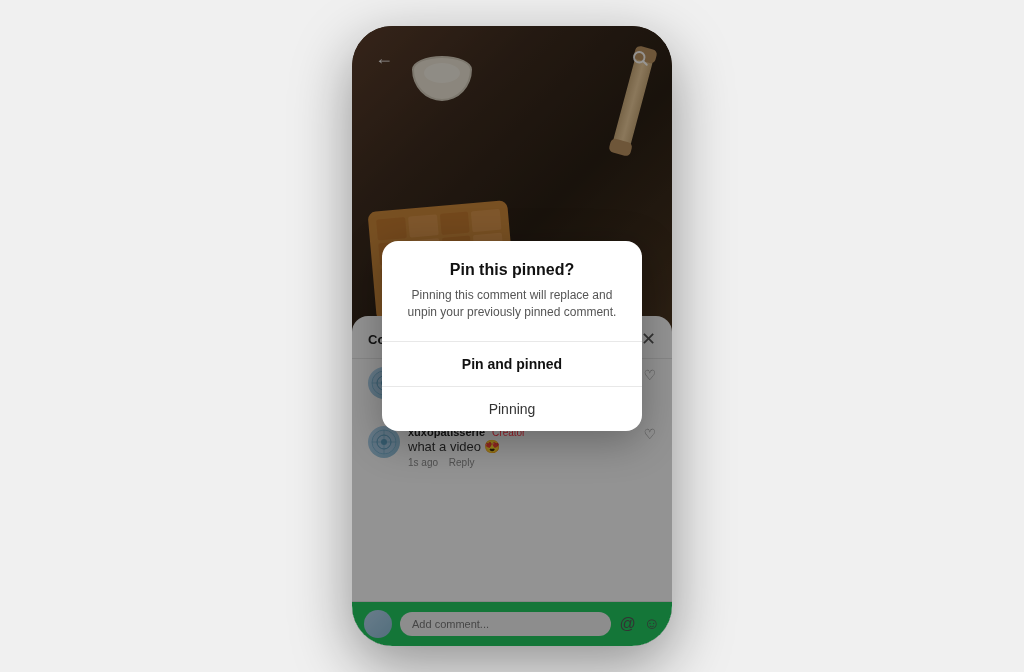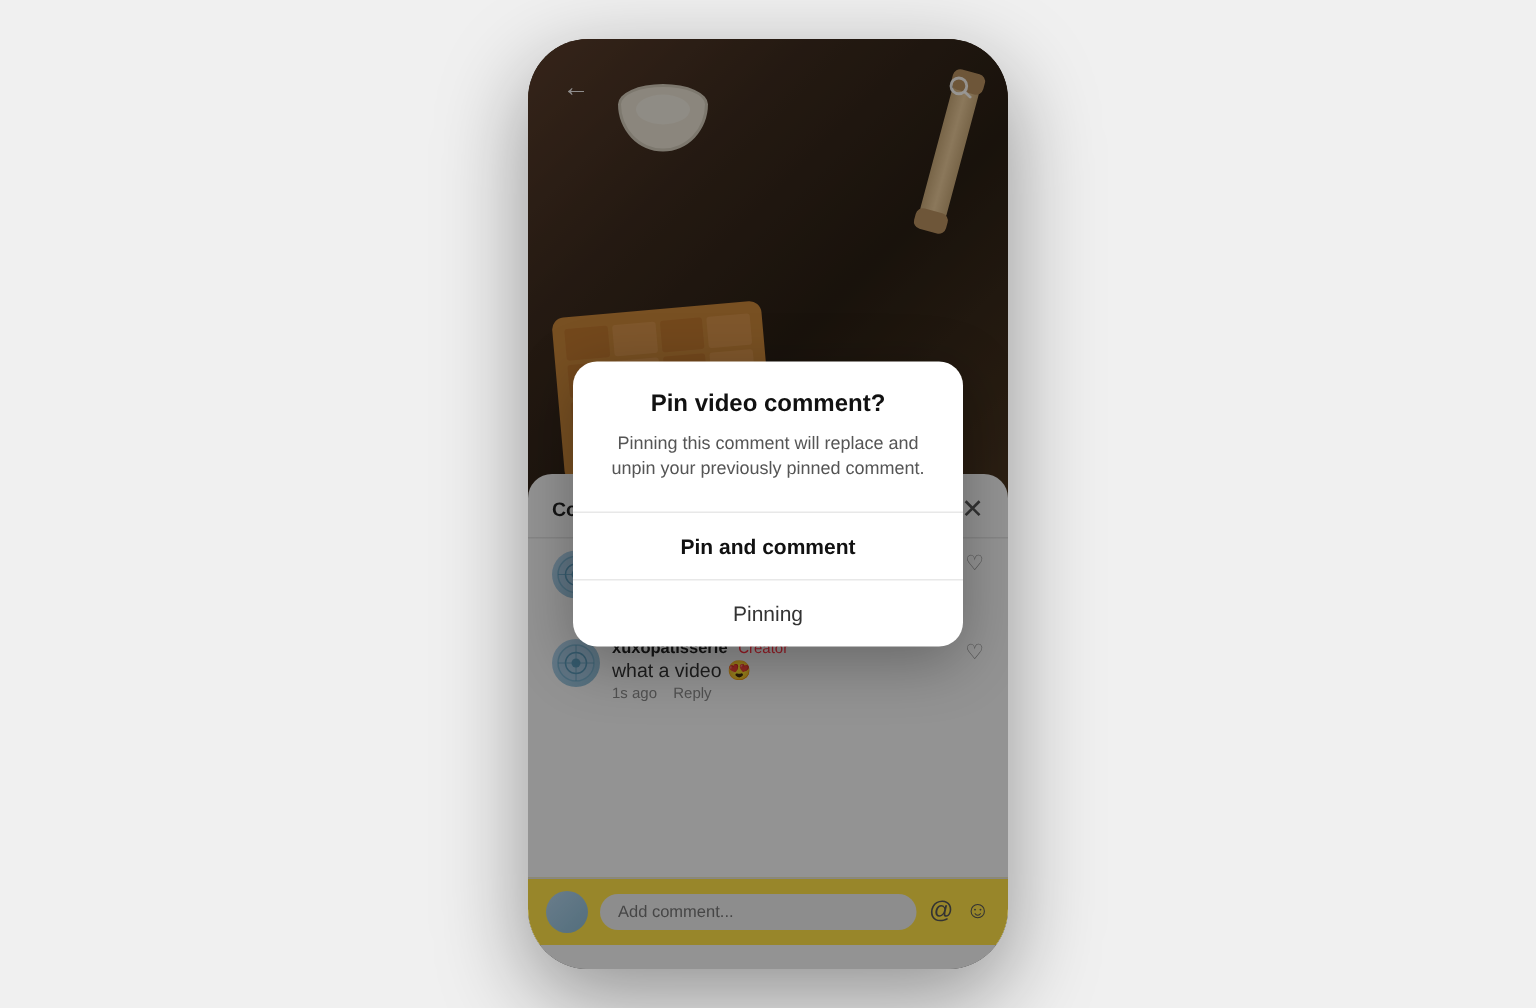--- a/index.html
+++ b/index.html
@@ -264,27 +264,27 @@
     }
 
     .heart-count {
       font-size: 9px;
       color: #888;
     }
 
     
     .comment-input-bar {
       position: absolute;
-      bottom: 16px;
+      bottom: 0;
       left: 0;
       right: 0;
       display: flex;
       align-items: center;
       padding: 8px 12px;
-      background: #fde047;
+      background: #22c55e;
       border-top: 1px solid #e0e0e0;
       gap: 8px;
     }
 
     .input-avatar {
       width: 28px;
       height: 28px;
       border-radius: 50%;
       background: linear-gradient(135deg, #b0d0e8, #8ab8d0);
       flex-shrink: 0;
@@ -489,24 +489,24 @@
         <div class="input-icons">
           <span class="input-icon">@</span>
           <span class="input-icon">☺</span>
         </div>
       </div>
     </div>
 
     <div class="modal-overlay">
       <div class="modal-dialog">
         <div class="modal-title-section">
-          <div class="modal-title">Pin video comment?</div>
+          <div class="modal-title">Pin this pinned?</div>
           <div class="modal-body-text">Pinning this comment will replace and unpin your previously pinned comment.</div>
         </div>
         <div class="modal-divider"></div>
-        <button class="modal-btn">Pin and comment</button>
+        <button class="modal-btn">Pin and pinned</button>
         <div class="modal-btn-divider"></div>
         <button class="modal-btn cancel">Pinning</button>
       </div>
     </div>
 
   </div>
 </div>
 
 </body></html>

